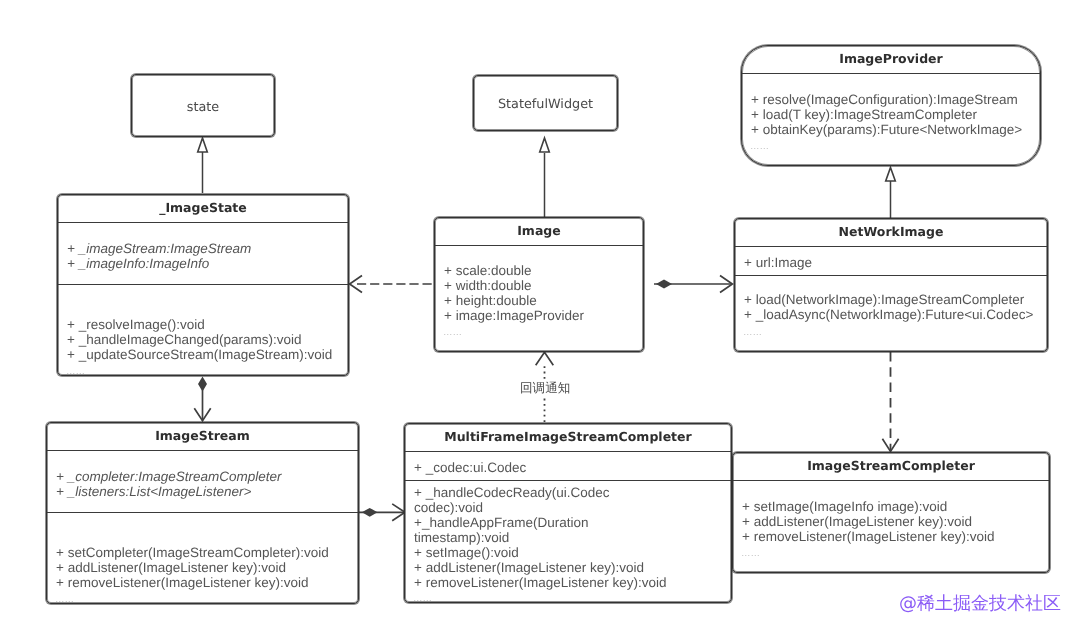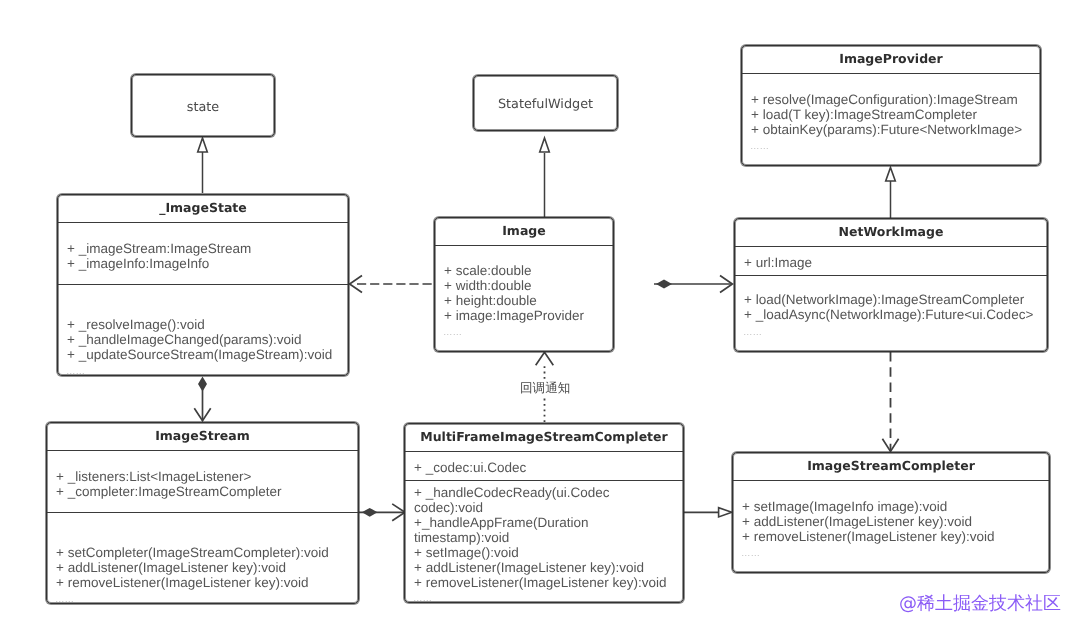--- a/index.html
+++ b/index.html
@@ -9,21 +9,21 @@
        -webkit-font-smoothing:antialiased;
        text-rendering:geometricPrecision;}
   #canvas{position:relative;width:1080px;height:633px;}
   .uml{position:absolute;box-sizing:border-box;border:1.7px solid #323232;
        border-radius:5px;background:#fff;
        box-shadow:0 0 0 1px rgba(45,45,45,0.52), inset 0 0 0 1px rgba(45,45,45,0.52);}
   .uml .hdr{text-align:center;font-weight:bold;color:#2e2e2e;
        font-family:"DejaVu Sans",sans-serif;font-size:12.5px;
        height:26.5px;line-height:26.5px;}
   .uml .sec{border-top:1.7px solid #3a3a3a;padding:18px 0 10px 0;}
-  .uml .sec.padb{padding-bottom:13px;}
+  .uml .sec.padb{padding-bottom:13px;font-style:italic;}
   .uml .sec.mth{padding-top:32px;}
   .uml .sec.up1{padding-top:17px;}
   .uml .sec.up2{padding-top:16.5px;}
   .uml .sec.tight{padding:8px 0 5px 0;}
   .uml .row{color:#555;white-space:nowrap;font-size:13.5px;line-height:15px;
        padding-left:9px;}
   .uml .row.ell{color:#c0c0c0;font-size:9.5px;letter-spacing:0px;padding-left:8px;
        padding-top:5.5px;line-height:10px;
        font-family:"Liberation Sans",sans-serif;}
   .uml .sec.wrap{padding:4px 0 2px 0;}
@@ -115,32 +115,32 @@
     <div class="row">+ _imageInfo:ImageInfo</div>
   </div>
   <div class="sec mth">
     <div class="row">+ _resolveImage():void</div>
     <div class="row">+ _handleImageChanged(params):void</div>
     <div class="row">+ _updateSourceStream(ImageStream):void</div>
     <div class="row ell">……</div>
   </div>
 </div>
 
-<div class="uml" style="left:434px;top:217px;width:180px;height:135px;">
+<div class="uml" style="left:434px;top:217px;width:210px;height:135px;">
   <div class="hdr">Image</div>
   <div class="sec up1">
     <div class="row">+ scale:double</div>
     <div class="row">+ width:double</div>
     <div class="row">+ height:double</div>
     <div class="row">+ image:ImageProvider</div>
     <div class="row ell">……</div>
   </div>
 </div>
 
-<div class="uml" style="left:741px;top:45px;width:300px;height:121px;">
+<div class="uml" style="left:741px;top:45px;width:300px;height:121px;border-radius:27px;">
   <div class="hdr">ImageProvider</div>
   <div class="sec">
     <div class="row">+ resolve(ImageConfiguration):ImageStream</div>
     <div class="row">+ load(T key):ImageStreamCompleter</div>
     <div class="row">+ obtainKey(params):Future&lt;NetworkImage&gt;</div>
     <div class="row ell">……</div>
   </div>
 </div>
 
 <div class="uml" style="left:734px;top:218px;width:314px;height:134px;">
@@ -151,32 +151,32 @@
   <div class="sec up2">
     <div class="row">+ load(NetworkImage):ImageStreamCompleter</div>
     <div class="row">+ _loadAsync(NetworkImage):Future&lt;ui.Codec&gt;</div>
     <div class="row ell">……</div>
   </div>
 </div>
 
 <div class="uml" style="left:46px;top:422px;width:313px;height:182px;">
   <div class="hdr">ImageStream</div>
   <div class="sec padb">
+    <div class="row">+ _completer:ImageStreamCompleter</div>
     <div class="row">+ _listeners:List&lt;ImageListener&gt;</div>
-    <div class="row">+ _completer:ImageStreamCompleter</div>
   </div>
   <div class="sec mth">
     <div class="row">+ setCompleter(ImageStreamCompleter):void</div>
     <div class="row">+ addListener(ImageListener key):void</div>
     <div class="row">+ removeListener(ImageListener key):void</div>
     <div class="row ell">……</div>
   </div>
 </div>
 
-<div class="uml" style="left:404px;top:423px;width:280px;height:180px;">
+<div class="uml" style="left:404px;top:423px;width:328px;height:180px;">
   <div class="hdr">MultiFrameImageStreamCompleter</div>
   <div class="sec tight">
     <div class="row">+ _codec:ui.Codec</div>
   </div>
   <div class="sec wrap">
     <div class="row">+ _handleCodecReady(ui.Codec codec):void</div>
     <div class="row">+_handleAppFrame(Duration timestamp):void</div>
     <div class="row">+ setImage():void</div>
     <div class="row">+ addListener(ImageListener key):void</div>
     <div class="row">+ removeListener(ImageListener key):void</div>

